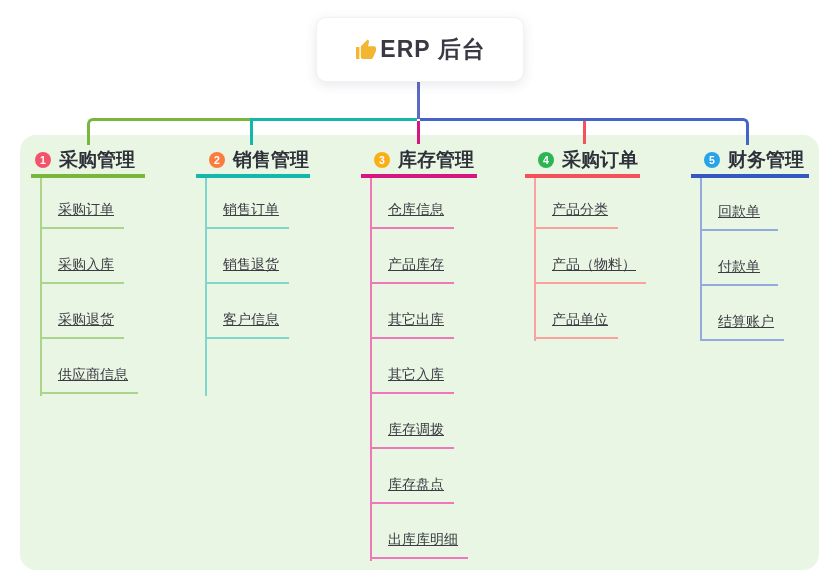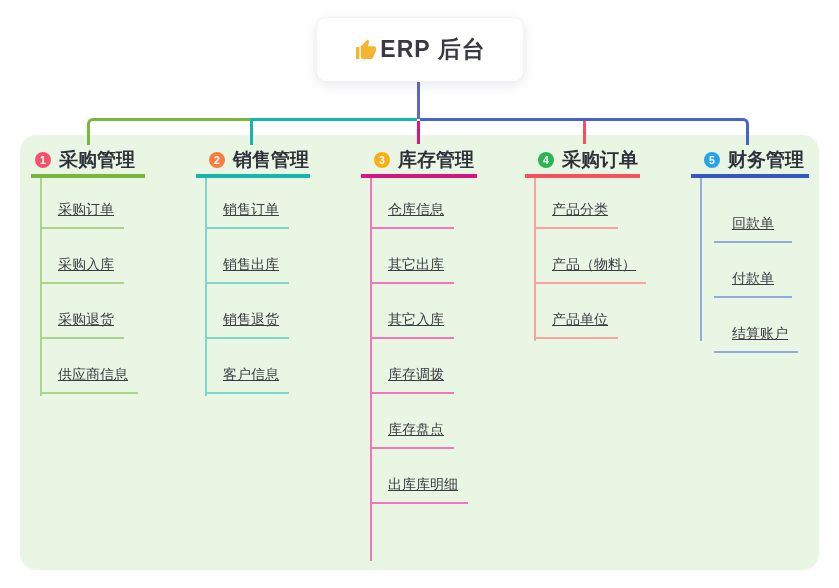--- a/index.html
+++ b/index.html
@@ -66,21 +66,21 @@
   .c1 .spine { left:40px;  top:178px; height:218px; background:#abd58d; }
   .c2 .spine { left:205px; top:178px; height:218px; background:#7fd6cd; }
   .c3 .spine { left:370px; top:178px; height:383px; background:#ef78ba; }
   .c4 .spine { left:534px; top:178px; height:163px; background:#fba19e; }
   .c5 .spine { left:700px; top:178px; height:163px; background:#93aade; }
 
   .c1 .rows { left:40px;  top:178px; } .c1 .row { border-color:#abd58d; }
   .c2 .rows { left:205px; top:178px; } .c2 .row { border-color:#7fd6cd; }
   .c3 .rows { left:370px; top:178px; } .c3 .row { border-color:#ef78ba; }
   .c4 .rows { left:534px; top:178px; } .c4 .row { border-color:#fba19e; }
-  .c5 .rows { left:700px; top:192px;padding-left:14px; } .c5 .row { border-color:#93aade; }
+  .c5 .rows { left:700px; top:180px; } .c5 .row { border-color:#93aade; }
 </style>
 </head>
 <body>
 
 <div class="canvas">
 
   <div class="panel"></div>
 
   <div class="line root-vert"></div>
   <div class="line bus-green"></div>
@@ -114,34 +114,34 @@
   </div>
 
   <div class="c2">
     <div class="branch-header">
       <span class="badge">2</span>
       <span class="branch-label">销售管理</span>
     </div>
     <div class="spine"></div>
     <div class="rows">
       <div class="row">销售订单</div>
-      <div class="row">销售出库</div>
       <div class="row">销售退货</div>
       <div class="row">客户信息</div>
     </div>
   </div>
 
   <div class="c3">
     <div class="branch-header">
       <span class="badge">3</span>
       <span class="branch-label">库存管理</span>
     </div>
     <div class="spine"></div>
     <div class="rows">
       <div class="row">仓库信息</div>
+      <div class="row">产品库存</div>
       <div class="row">其它出库</div>
       <div class="row">其它入库</div>
       <div class="row">库存调拨</div>
       <div class="row">库存盘点</div>
       <div class="row">出库库明细</div>
     </div>
   </div>
 
   <div class="c4">
     <div class="branch-header">

